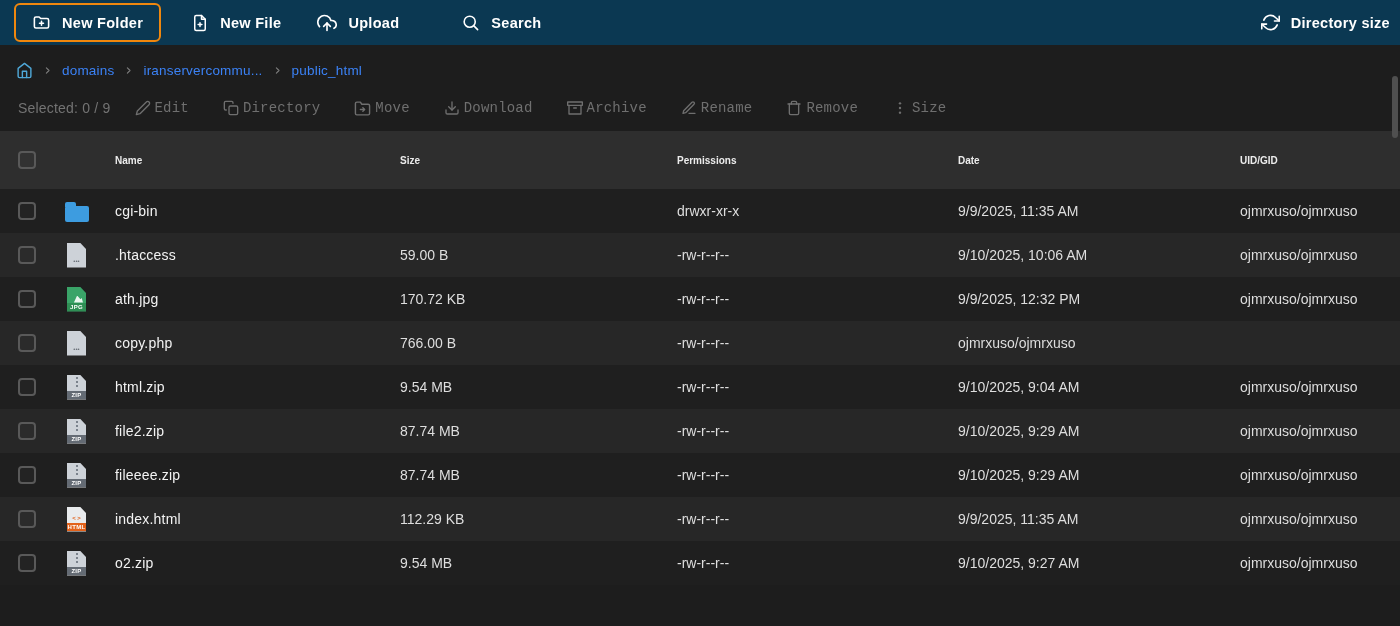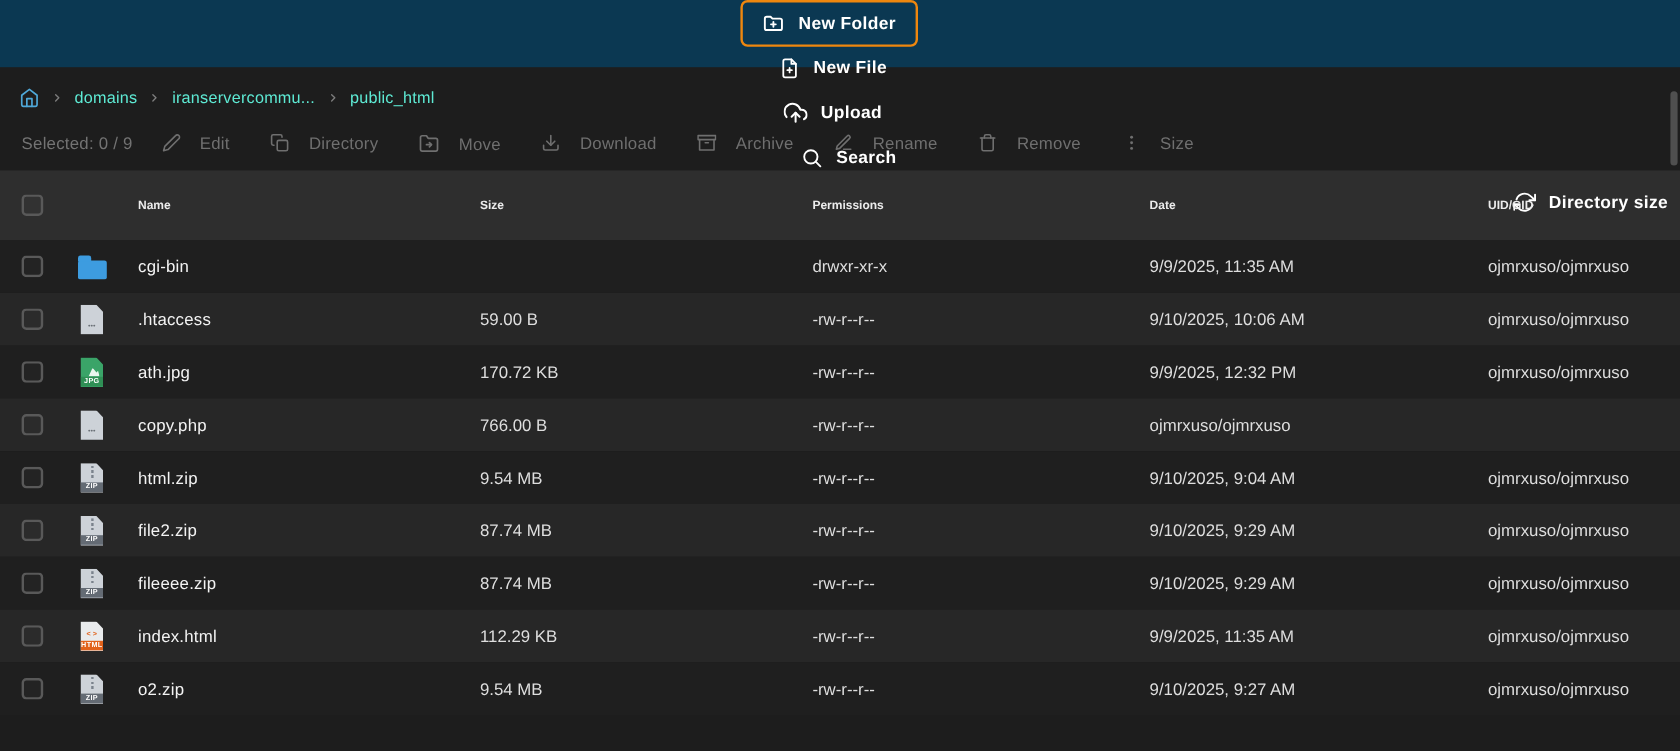--- a/index.html
+++ b/index.html
@@ -7,51 +7,51 @@
     width:1400px;height:626px;overflow:hidden;position:relative;
     background:#1d1d1d;
     font-family:"Liberation Sans",sans-serif;
     -webkit-font-smoothing:antialiased;
   }
   svg{display:block}
   button{font-family:inherit}
 
   
   .topbar{
-    height:56px;background:#0b3852;display:flex;align-items:center;
-    padding:0 14px;box-sizing:border-box;flex-direction:column;
+    height:45px;background:#0b3852;display:flex;align-items:center;
+    padding:0 14px;box-sizing:border-box;
   }
   .tb-btn{
     display:flex;align-items:center;gap:11px;background:transparent;border:none;
     color:#ffffff;font-size:14.5px;font-weight:600;letter-spacing:.3px;
     padding:9px 12px;margin-right:12px;cursor:pointer;white-space:nowrap;
   }
   .tb-btn.highlighted{
     border:2px solid #ef870e;border-radius:6px;padding:8px 16px;margin-right:18px;
   }
   .tb-search{margin-left:26px}
   .tb-right{margin-left:auto;margin-right:-16px}
   .tb-icon{display:flex;color:#ffffff}
 
   
   .breadcrumb{
     height:30px;display:flex;align-items:center;gap:10px;padding:10px 16px 0;
   }
   .bc-home{display:flex;color:#4fa8d8;cursor:pointer}
   .bc-chev{display:flex;color:#7d7d7d}
   .bc-link{
-    color:#5eead4;font-size:13.5px;letter-spacing:.2px;text-decoration:none;cursor:pointer;
+    color:#3b82f6;font-size:13.5px;letter-spacing:.2px;text-decoration:none;cursor:pointer;
   }
 
   
   .toolbar{height:46px;display:flex;align-items:center;padding:0 18px}
   .sel-label{color:#737373;font-size:14px;letter-spacing:.2px;margin-right:24px}
   .act{
-    display:flex;align-items:flex-end;gap:16px;background:none;border:none;padding:0;
-    color:#6f6f6f;font-size:14px;letter-spacing:.2px;margin-right:34px;cursor:default;
+    display:flex;align-items:flex-start;gap:4px;background:none;border:none;padding:0;
+    color:#6f6f6f;font-size:14px;letter-spacing:.2px;margin-right:34px;cursor:default;font-family:Liberation Mono, monospace;
   }
   .act-icon{display:flex;color:#6f6f6f}
 
   
   .trow-grid{
     display:grid;
     grid-template-columns:52px 63px 285px 277px 281px 282px 1fr;
     align-items:center;box-sizing:border-box;width:100%;
   }
   .thead{height:58px;background:#2e2e2e;color:#ececec;font-size:10px;font-weight:700}

